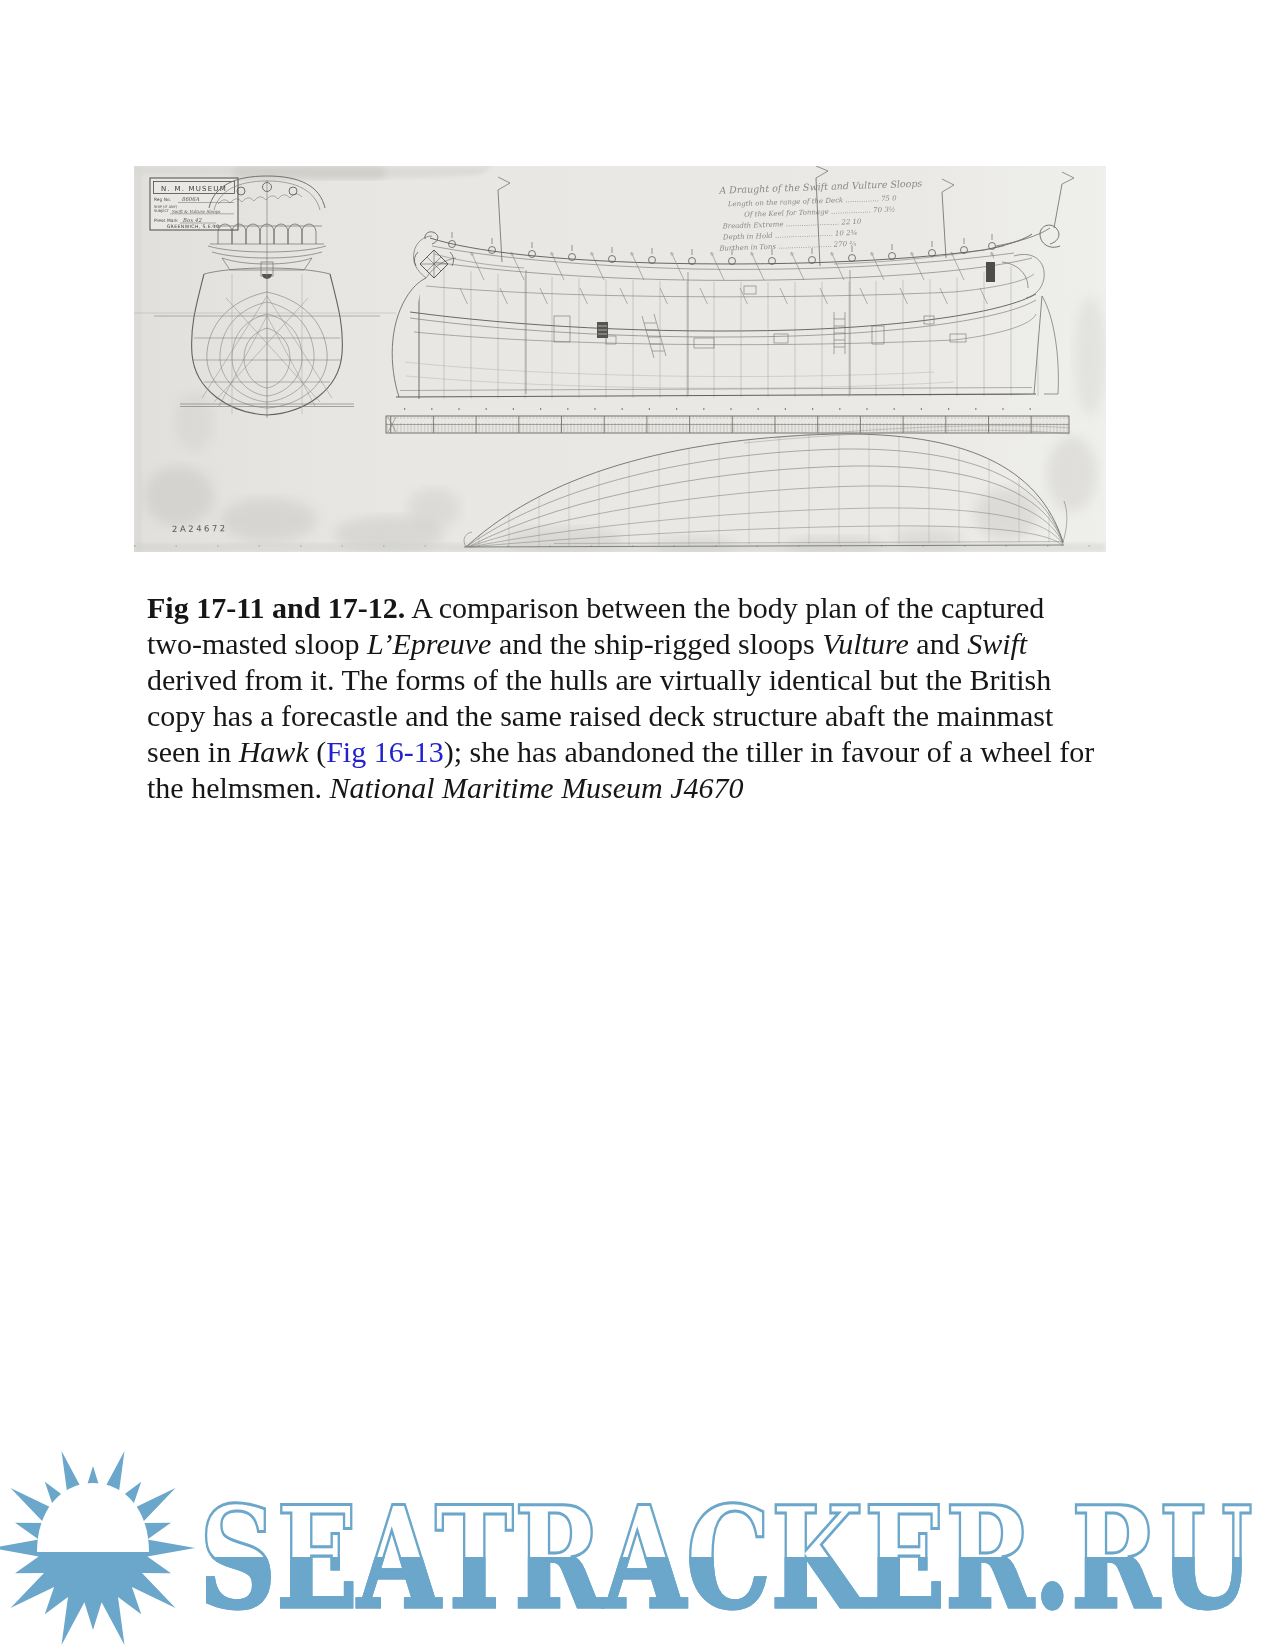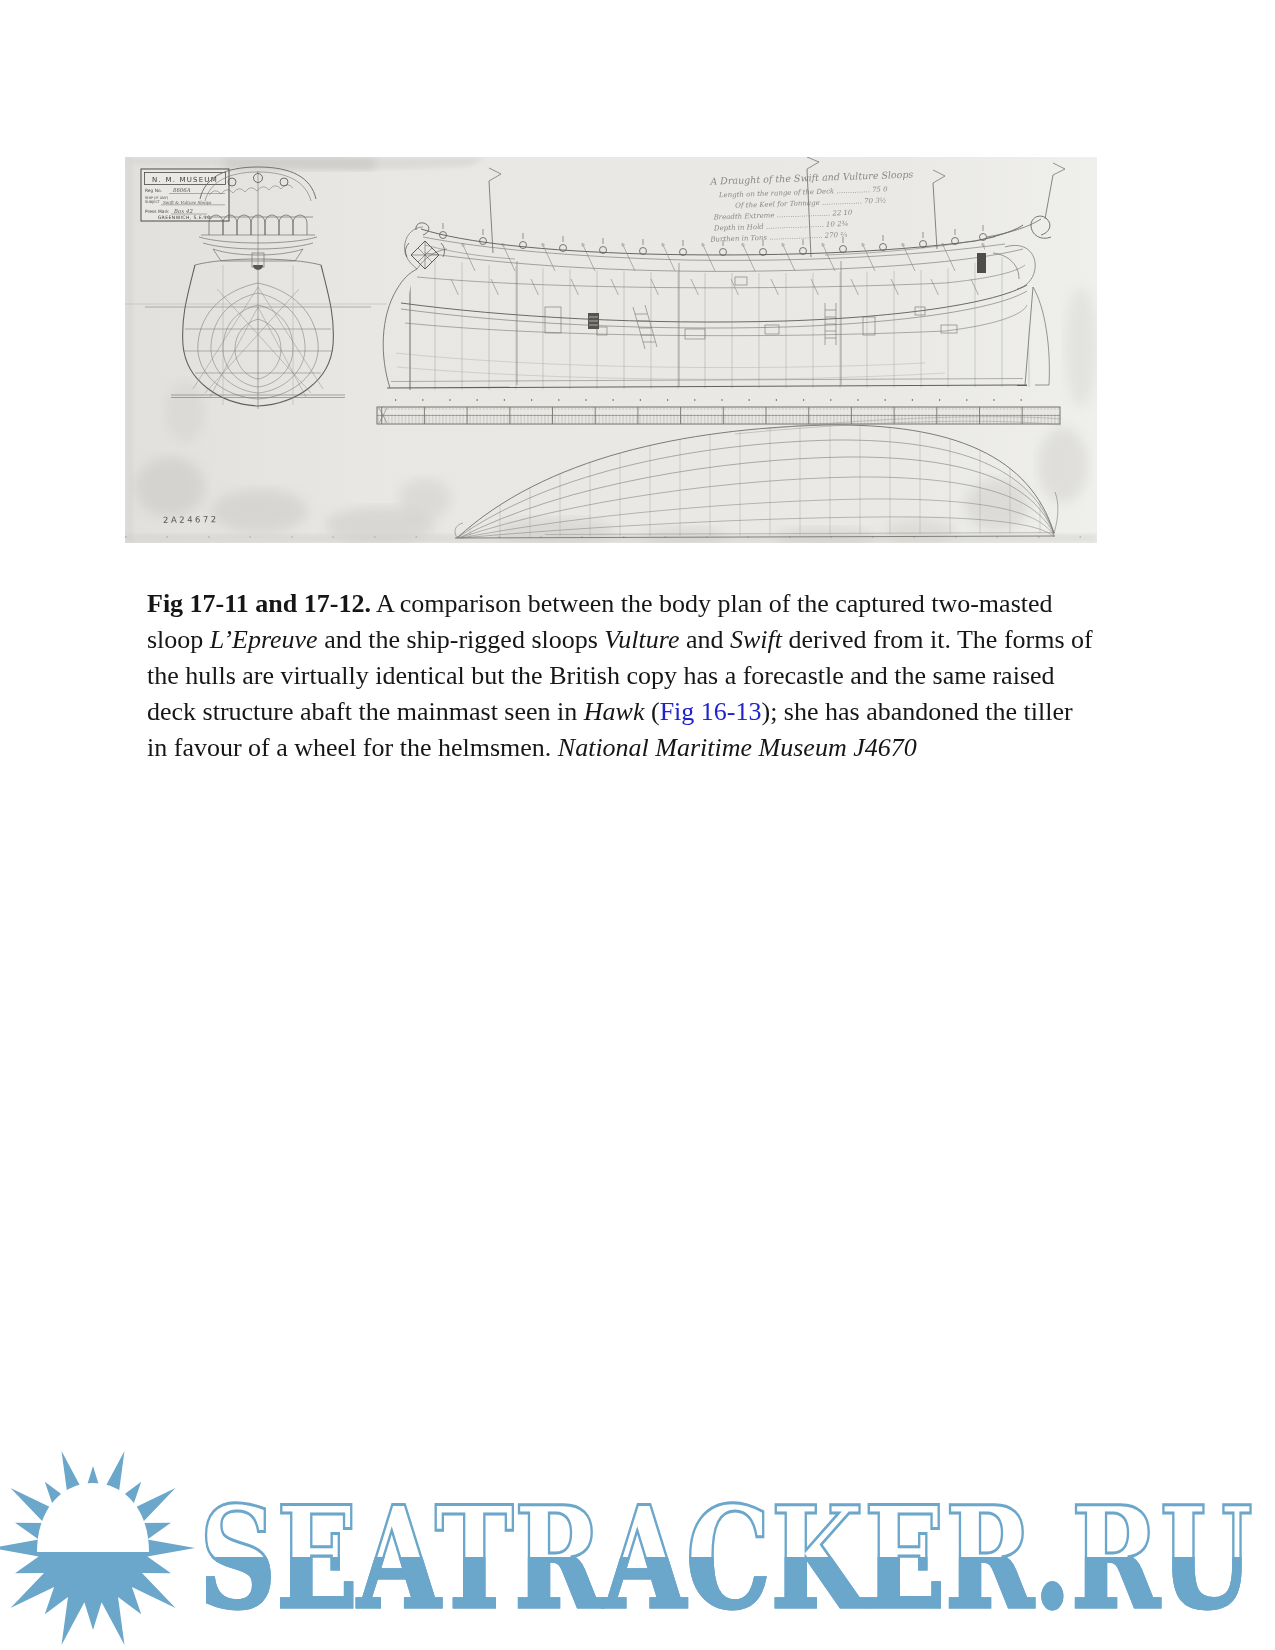--- a/index.html
+++ b/index.html
@@ -1,21 +1,21 @@
 <!DOCTYPE html>
 <html><head>
 <meta charset="utf-8">
 <style>
   html,body{margin:0;padding:0;background:#ffffff;}
   .page{position:relative;width:1275px;height:1650px;background:#ffffff;overflow:hidden;
         font-family:"Liberation Serif", serif;}
-  figure.draught{position:absolute;left:125px;top:157px;width:972px;height:386px;margin:0;}
+  figure.draught{position:absolute;left:125px;top:157px;width:972px;height:386px;margin:9px;}
   figure.draught svg{display:block;}
   .caption{position:absolute;left:147px;top:560px;width:950px;
-           font-size:26px;line-height:36px;color:#161616;text-align:left;}
+           font-size:30px;line-height:36px;color:#161616;text-align:left;}
   .seg-bold{font-weight:700;}
   .seg-italic{font-style:italic;}
   .seg-link{cursor:pointer;}
   .watermark{position:absolute;left:0;top:1380px;width:1021px;height:270px;}
   .svgtxt{font-family:"DejaVu Sans", sans-serif;}
   .svghand{font-family:"DejaVu Serif", serif;font-style:italic;}
 </style>
 </head>
 <body>
 

